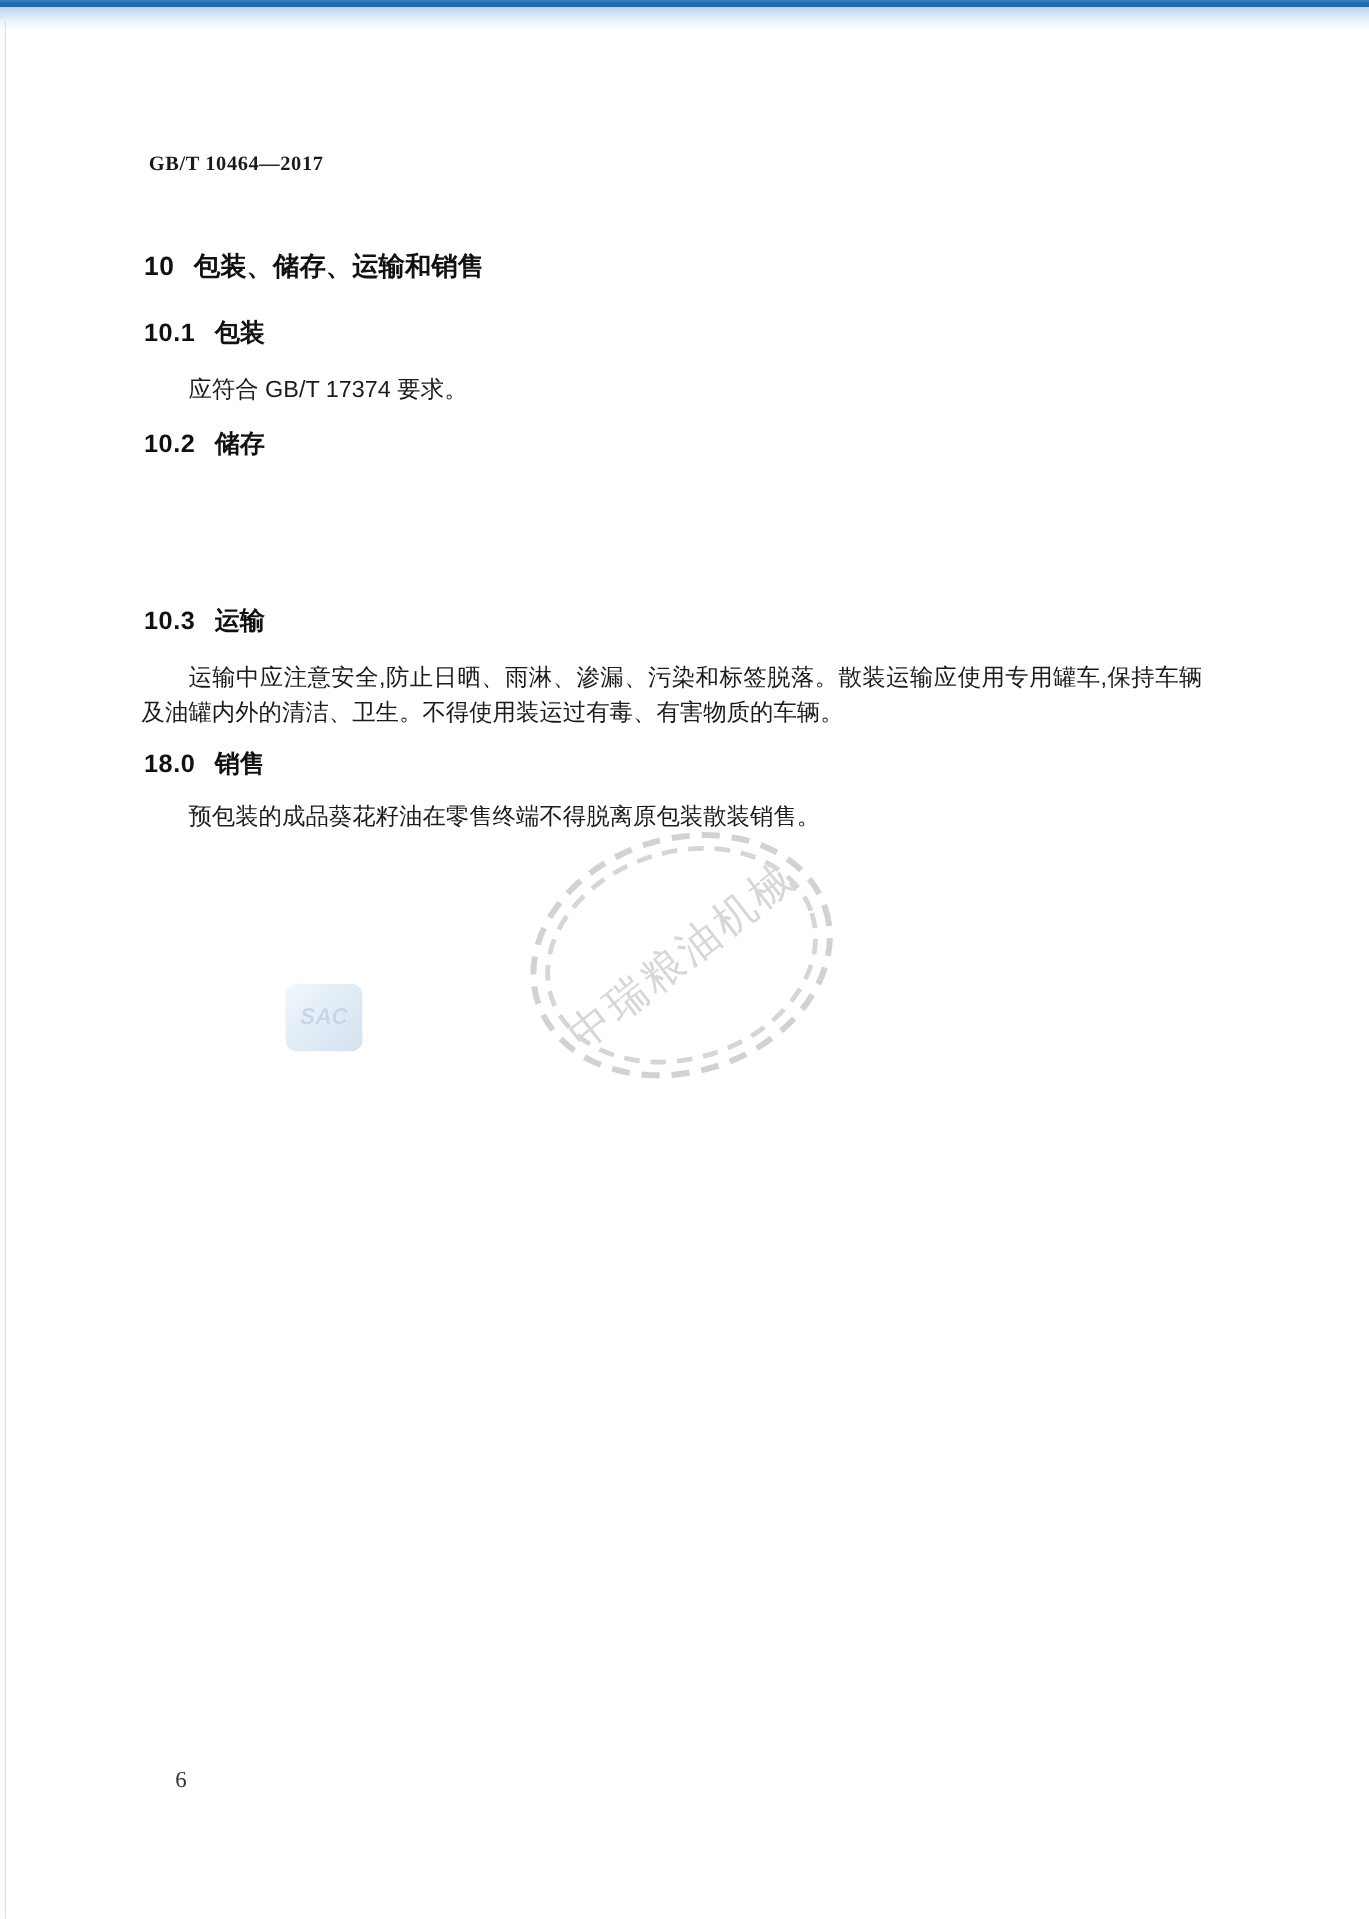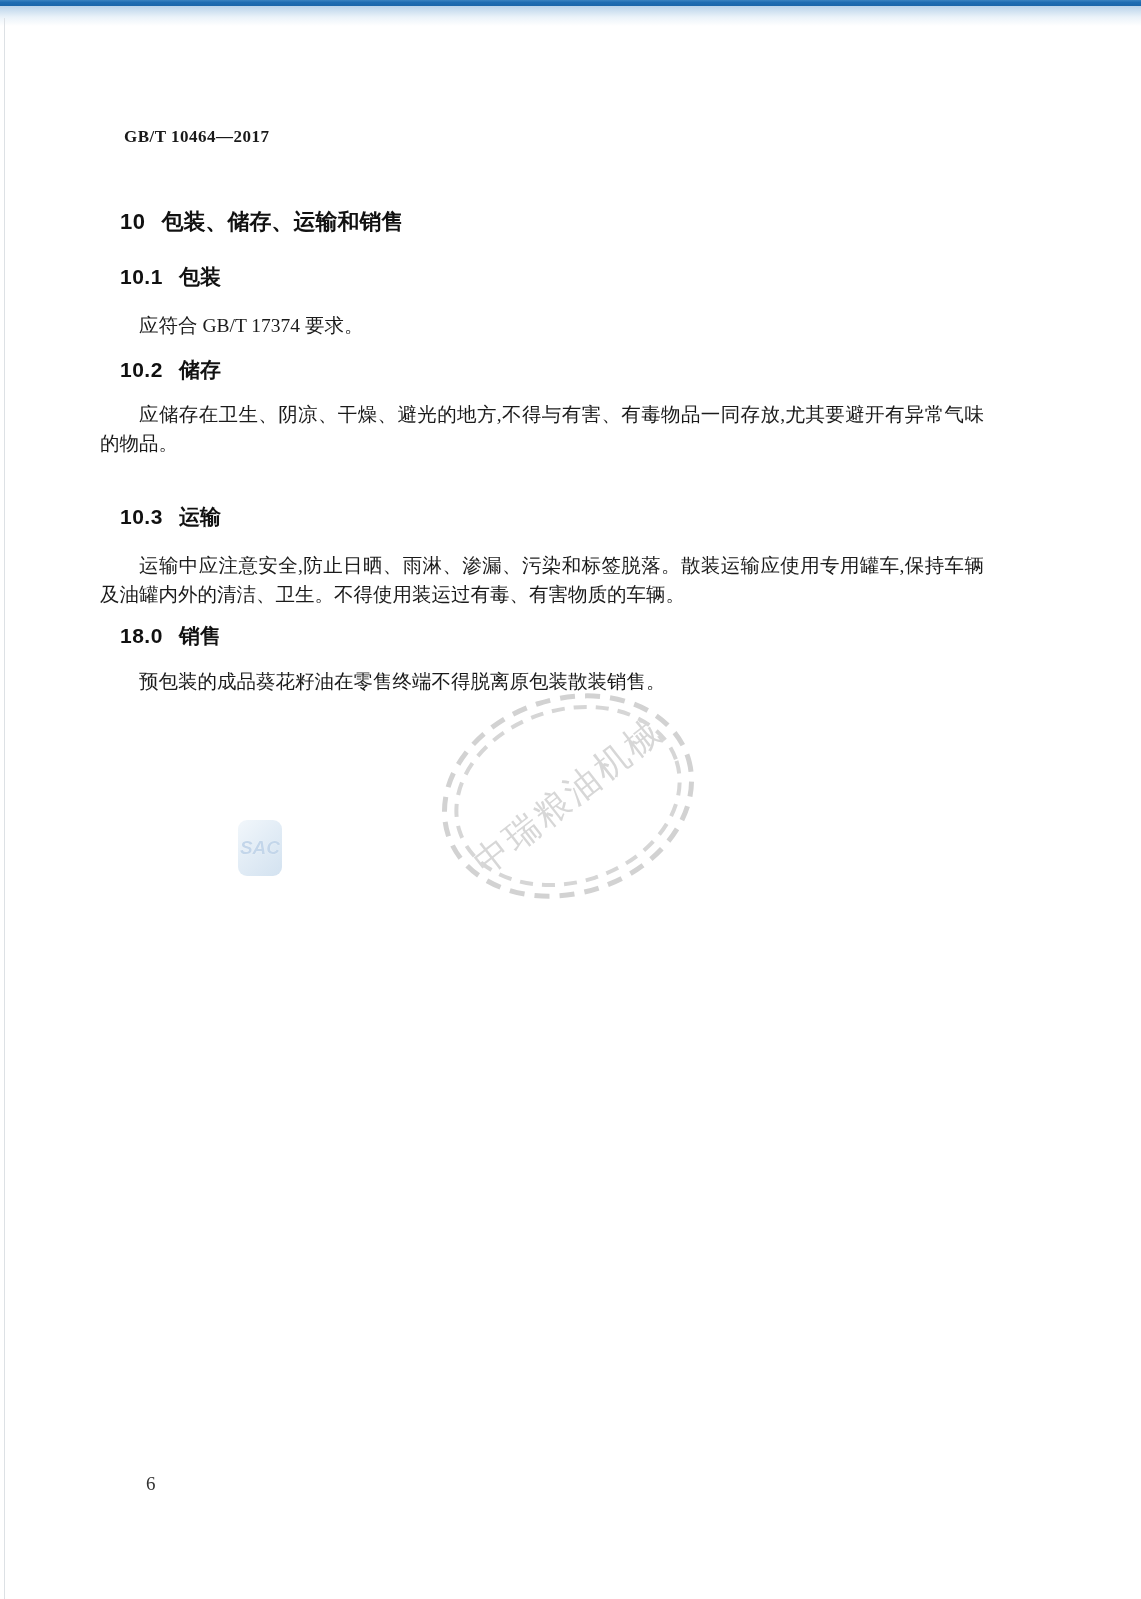--- a/index.html
+++ b/index.html
@@ -30,30 +30,30 @@
   .h1, .h2 {
     position: absolute; left: 120px;
     font-family: "Liberation Sans", "DejaVu Sans", sans-serif;
     font-weight: bold; color: #111; white-space: nowrap;
   }
   .h1 { font-size: 22px; }
   .h2 { font-size: 21px; }
   .h-num { display: inline-block; margin-right: 16px; letter-spacing: 0.5px; }
 
   .para {
-    position: absolute; left: 100px; width: 884px;
+    position: absolute; left: 118px; width: 884px;
     font-size: 19.5px; line-height: 29px; color: #1b1b1b;
     text-indent: 2em; text-align: justify;
-    font-family: Liberation Serif, serif;
+    font-family: Liberation Sans, sans-serif;
   }
 
   .stamp { position: absolute; left: 438px; top: 686px; width: 260px; height: 220px; }
 
   .sac-logo {
-    position: absolute; left: 238px; top: 820px; width: 44px; height: 56px;
+    position: absolute; left: 238px; top: 820px; width: 64px; height: 56px;
     border-radius: 9px;
     background: linear-gradient(135deg, #f2f7fb 0%, #e3edf6 45%, #d3e2f0 100%);
     display: flex; align-items: center; justify-content: center;
   }
   .sac-logo span {
     font-family: "Liberation Sans", "DejaVu Sans", sans-serif;
     font-style: italic; font-weight: bold; font-size: 19px;
     color: #c3d6ea; text-shadow: 0 0 1px #ffffff;
   }
 
@@ -79,21 +79,20 @@
   </div>
 
   <div class="h2" style="top: 263px;">
     <span class="h-num">10.1</span><span>包装</span>
   </div>
   <p class="para" style="top: 311px;">应符合 GB/T 17374 要求。</p>
 
   <div class="h2" style="top: 356px;">
     <span class="h-num">10.2</span><span>储存</span>
   </div>
-  <p class="para" style="top: 400px;">应储存在卫生、阴凉、干燥、避光的地方,不得与有害、有毒物品一同存放,尤其要避开有异常气味的物品。</p>
 
   <div class="h2" style="top: 503px;">
     <span class="h-num">10.3</span><span>运输</span>
   </div>
   <p class="para" style="top: 551px;">运输中应注意安全,防止日晒、雨淋、渗漏、污染和标签脱落。散装运输应使用专用罐车,保持车辆及油罐内外的清洁、卫生。不得使用装运过有毒、有害物质的车辆。</p>
 
   <div class="h2" style="top: 622px;">
     <span class="h-num">18.0</span><span>销售</span>
   </div>
   <p class="para" style="top: 667px;">预包装的成品葵花籽油在零售终端不得脱离原包装散装销售。</p>

